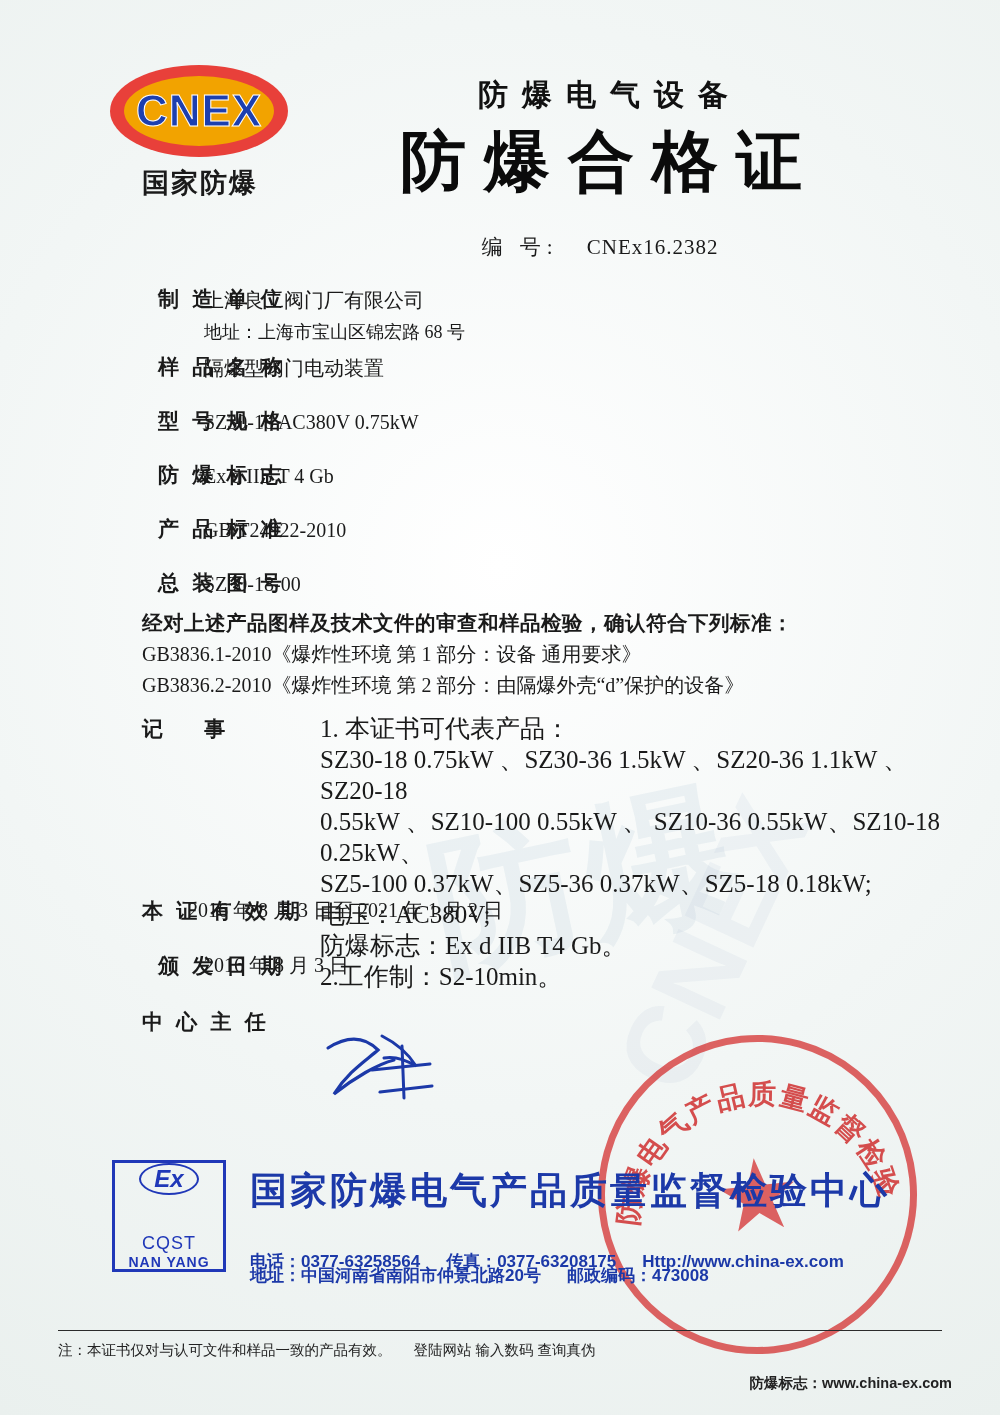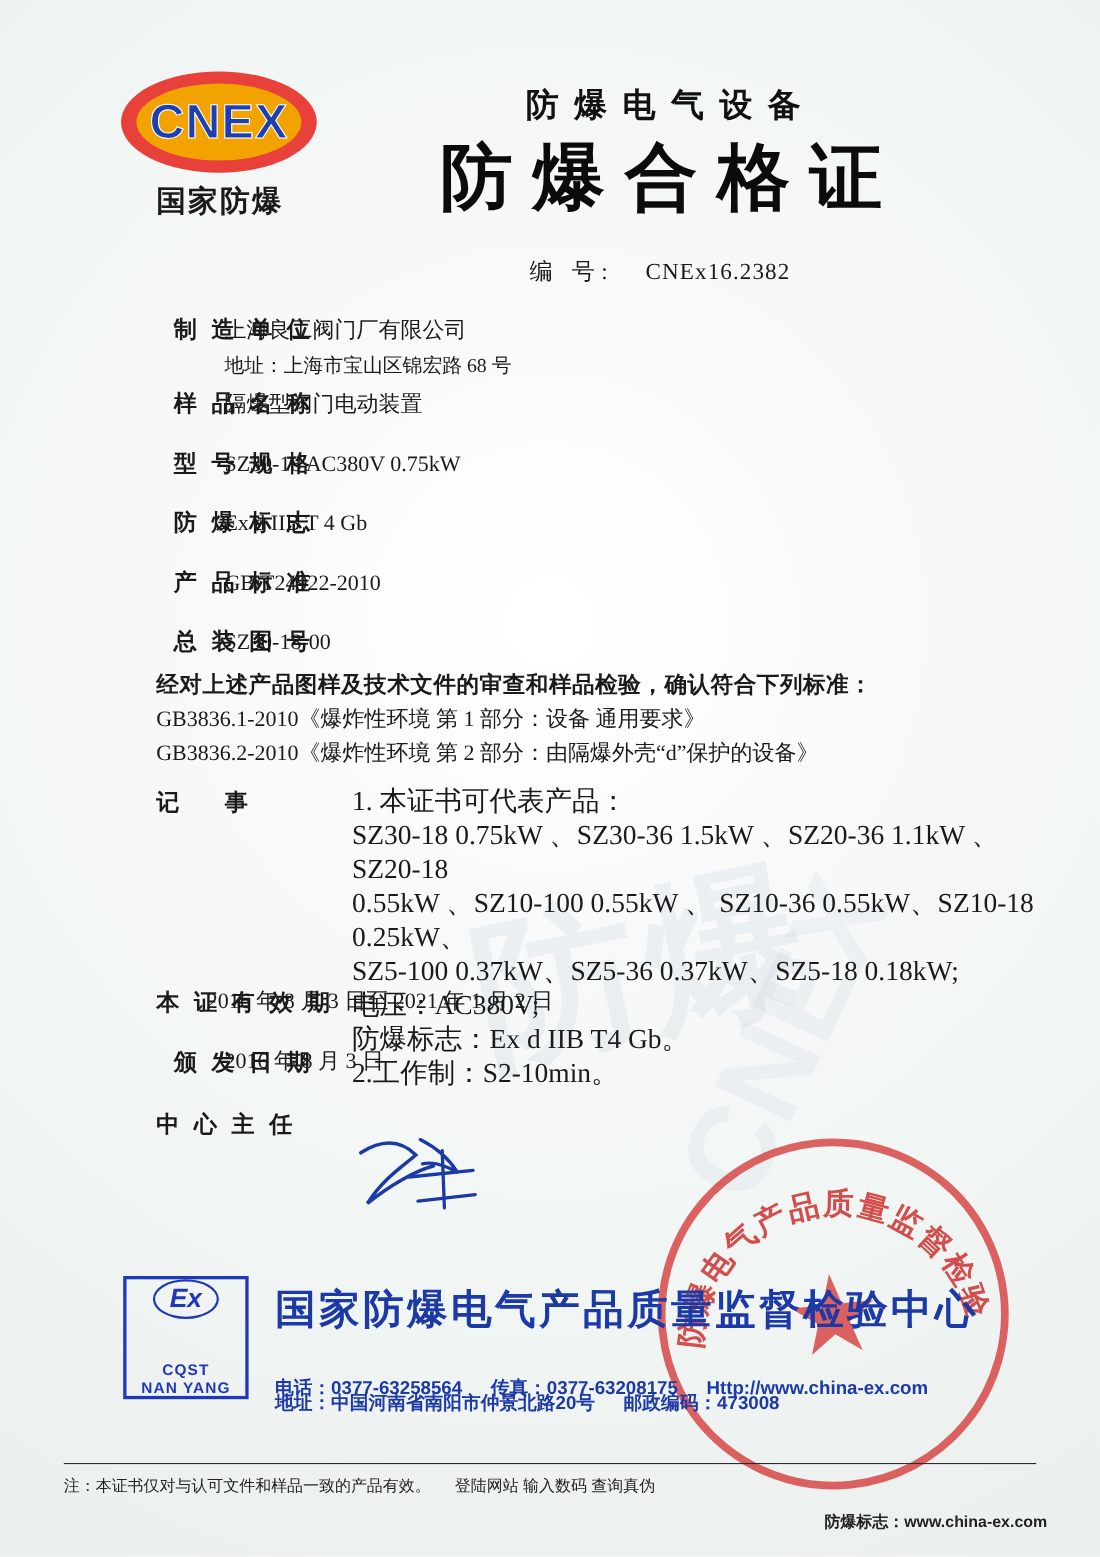--- a/index.html
+++ b/index.html
@@ -141,21 +141,21 @@
     display:flex;flex-direction:column;align-items:center;justify-content:space-between;
     color:#2038b8;
     font-family:"Liberation Sans",sans-serif;
   }
   .ex-badge .circle{
     width:56px;height:40px;border:2.5px solid #2038b8;border-radius:50%;
     display:flex;align-items:center;justify-content:center;
     font-size:24px;font-weight:bold;font-style:italic;
     margin-bottom:3px;
   }
-  .ex-badge .l2{font-size:14px;font-weight:bold;letter-spacing:1px;margin-top:35px;}
+  .ex-badge .l2{font-size:18px;font-weight:normal;letter-spacing:1px;margin-top:35px;}
   .ex-badge .l3{font-size:14px;font-weight:bold;letter-spacing:1px;}
 
   .org-name{
     position:absolute;left:250px;top:6px;width:680px;
     font-size:37px;font-weight:bold;color:#1c39a8;
     letter-spacing:3px;white-space:nowrap;
     font-family:"Liberation Sans",sans-serif;
   }
   .org-addr{
     position:absolute;left:250px;top:58px;width:700px;

